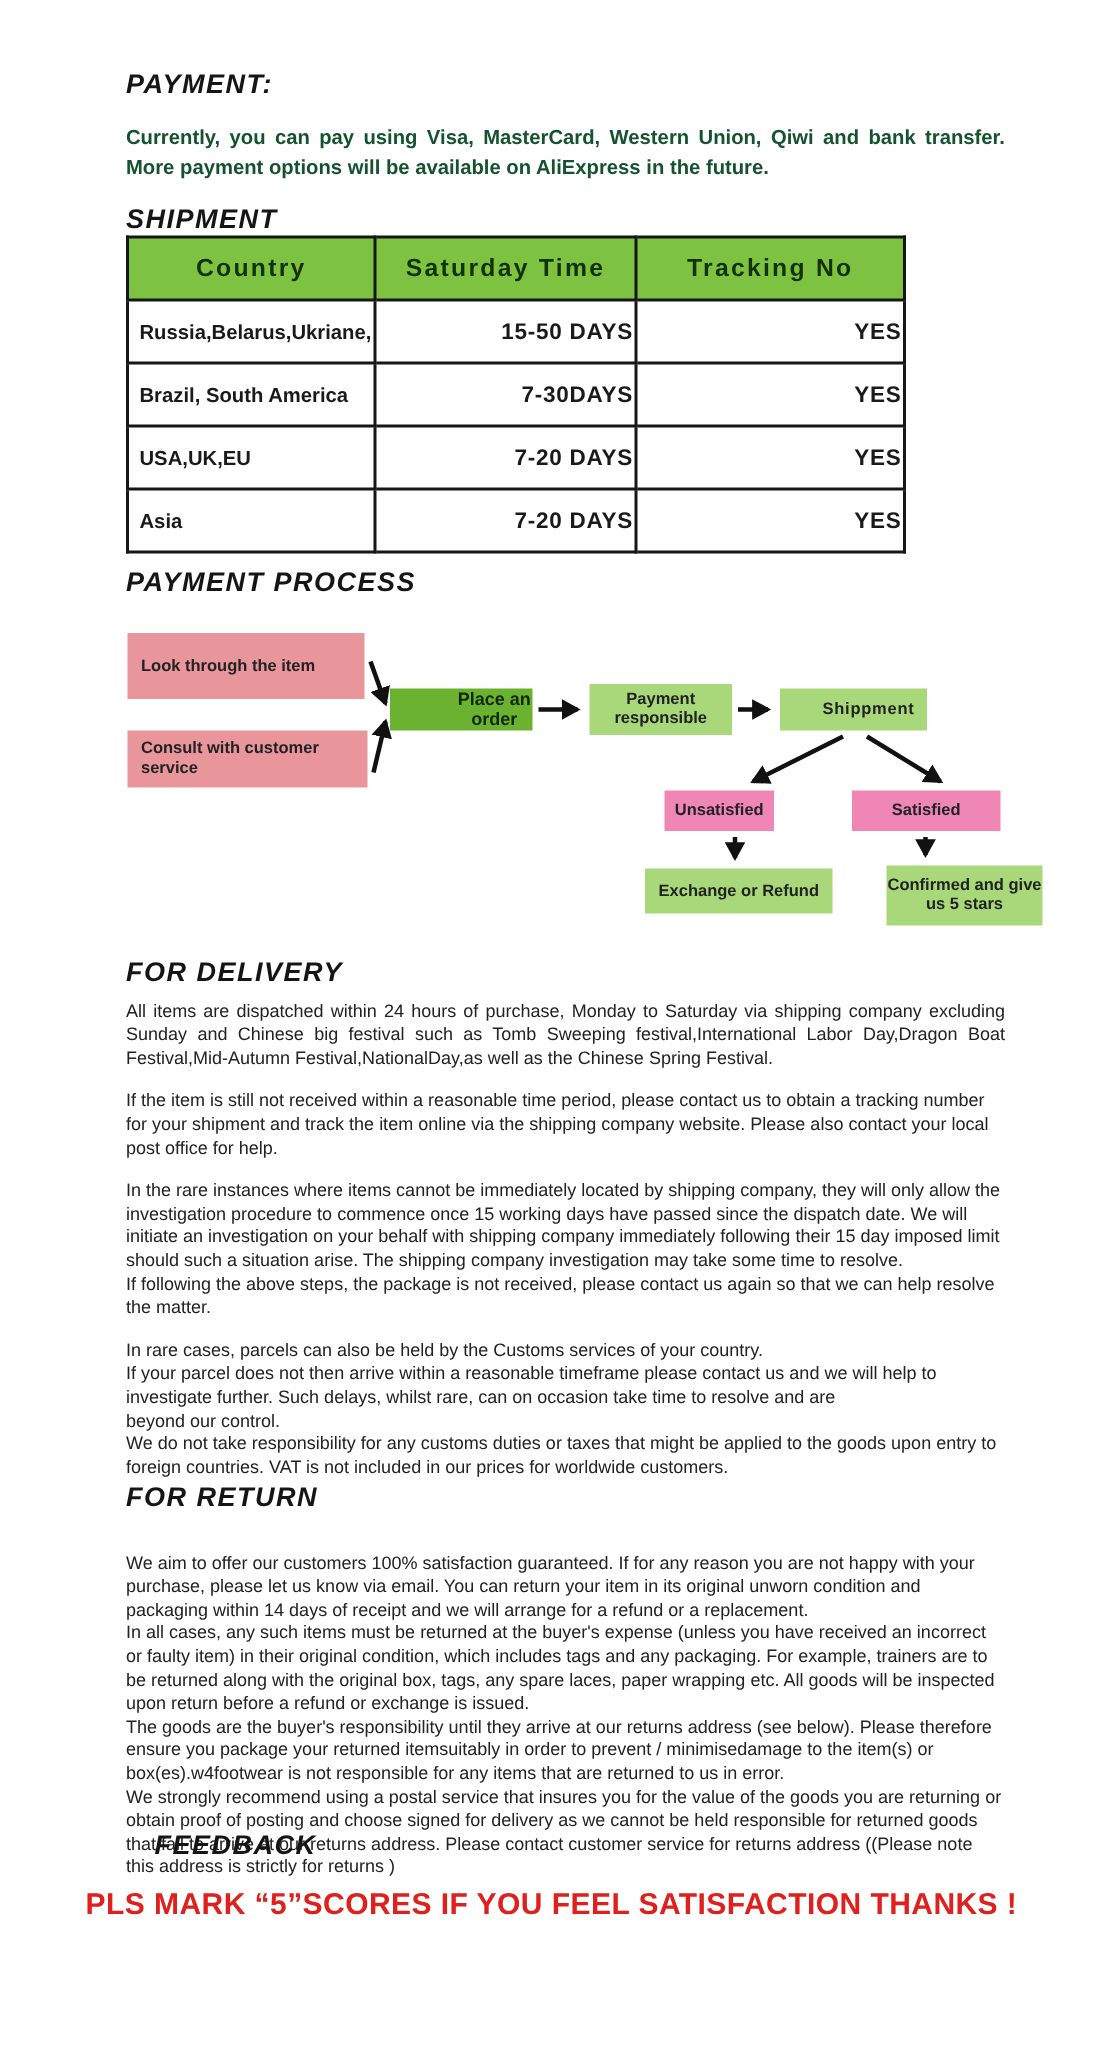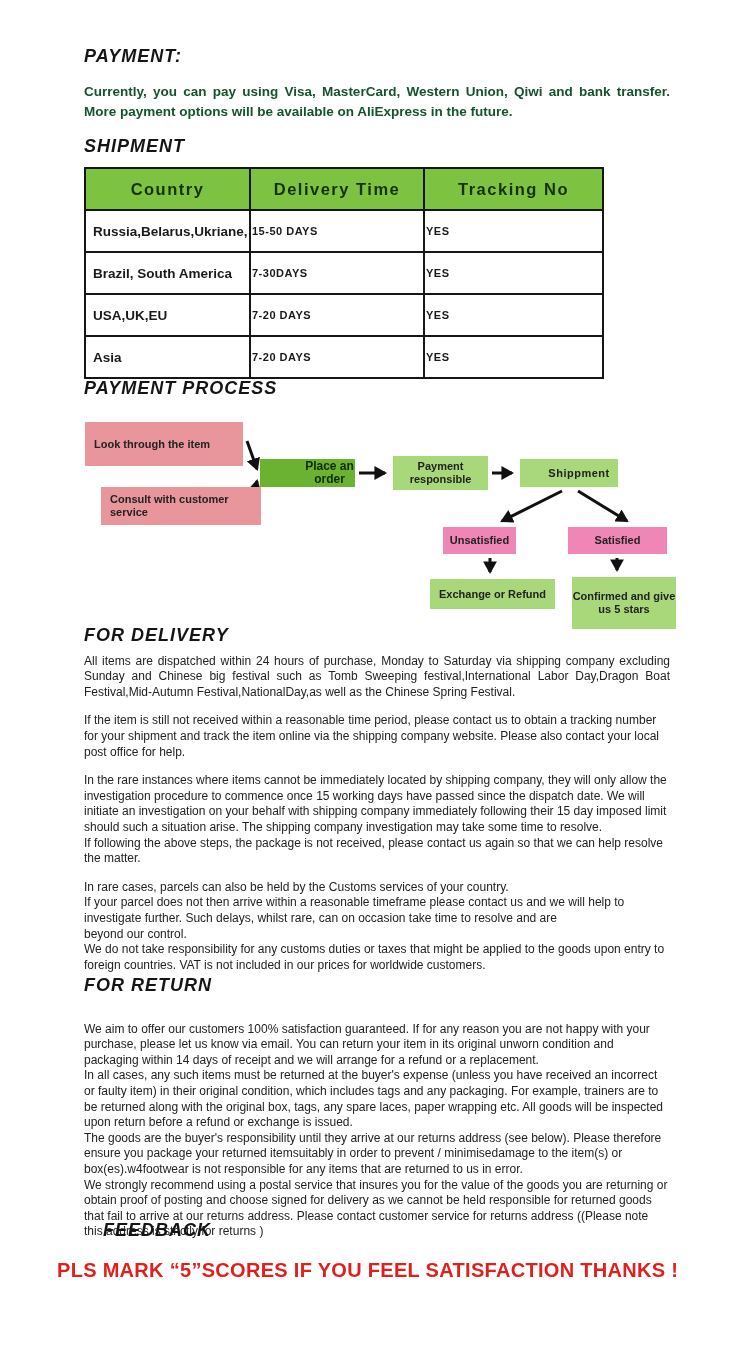--- a/index.html
+++ b/index.html
@@ -13,53 +13,53 @@
   }
   
   .payment{top:46px;}
   .payment p{
     margin:15px 0 0 0;font-size:13.5px;font-weight:bold;line-height:20px;
     text-align:justify;color:#14532d;
   }
   
   .shipment{top:136px;}
   table.ship{
-    margin-top:10px;border-collapse:collapse;width:518px;table-layout:fixed;
+    border-collapse:collapse;width:518px;table-layout:fixed;
   }
   table.ship th,table.ship td{border:2px solid #161616;}
   table.ship th{
     height:38px;font-size:16.5px;font-weight:bold;letter-spacing:1.5px;color:#143200;
   }
   table.ship td{height:38px;font-weight:bold;}
   td.c-country{font-size:13.5px;padding-left:7px;}
-  td.c-mid,td.c-trk{font-size:11px;text-align:left;letter-spacing:.5px;}
+  td.c-mid,td.c-trk{font-size:15px;text-align:right;letter-spacing:.5px;}
   .w-country{width:165px;}.w-delivery{width:174px;}.w-track{width:179px;}
   
   .process{top:378px;}
   .flow{position:relative;margin-top:20px;width:600px;height:210px;}
   .flow svg{position:absolute;left:0;top:0;}
   .node{
     position:absolute;display:flex;align-items:center;justify-content:center;
     font-size:11px;font-weight:bold;line-height:13px;color:#222;text-align:center;
     box-sizing:border-box;
   }
   .node.leftalign{justify-content:flex-start;text-align:left;padding-left:9px;padding-right:4px;}
   .n-look{left:1px;top:3px;width:158px;height:44px;}
-  .n-consult{left:17px;top:68px;width:160px;height:38px;}
+  .n-consult{left:1px;top:68px;width:160px;height:38px;}
   .n-place{left:176px;top:40px;width:95px;height:28px;font-size:12px;color:#102a00;}
   .n-pay{left:309px;top:37px;width:95px;height:34px;}
   .n-ship{left:436px;top:40px;width:98px;height:28px;letter-spacing:.5px;padding-left:20px;}
   .n-unsat{left:359px;top:108px;width:73px;height:27px;}
   .n-sat{left:484px;top:108px;width:99px;height:27px;}
   .n-exch{left:346px;top:160px;width:125px;height:30px;}
-  .n-conf{left:488px;top:158px;width:104px;height:52px;}
+  .n-conf{left:507px;top:158px;width:104px;height:40px;}
   
   .delivery{top:628px;}
   .return{top:978px;}
-  .bodytext{font-size:12px;line-height:15.6px;color:#222;}
+  .bodytext{font-size:12px;line-height:15.6px;color:#222;margin-top:13px;}
   .delivery p{margin:0 0 13px 0;white-space:pre-line;}
   .delivery p.just{text-align:justify;}
   .delivery h2{margin-bottom:10px;}
   .return .blk{margin-top:28px;white-space:pre-line;}
   
   .feedback-hd{position:absolute;left:103px;top:1220px;font-size:16px;letter-spacing:1px;}
   .feedback-note{
     position:absolute;left:57px;top:1259px;white-space:nowrap;
     font-size:20px;font-weight:bold;letter-spacing:.3px;
   }
@@ -78,21 +78,21 @@
     <h2 class="hd">SHIPMENT</h2>
     <table class="ship">
       <colgroup>
         <col class="w-country">
           <col class="w-delivery">
           <col class="w-track">
       </colgroup>
       <thead>
         <tr>
           <th style="background-color: rgb(126, 194, 66);">Country</th>
-          <th style="background-color: rgb(126, 194, 66);">Delivery Time</th>
+          <th style="background-color: rgb(126, 194, 66);">Saturday Time</th>
           <th style="background-color: rgb(126, 194, 66);">Tracking No</th>
         </tr>
       </thead>
       <tbody>
         <tr>
           <td class="c-country">Russia,Belarus,Ukriane,</td>
           <td class="c-mid">15-50 DAYS</td>
           <td class="c-trk">YES</td>
         </tr>
         <tr>

